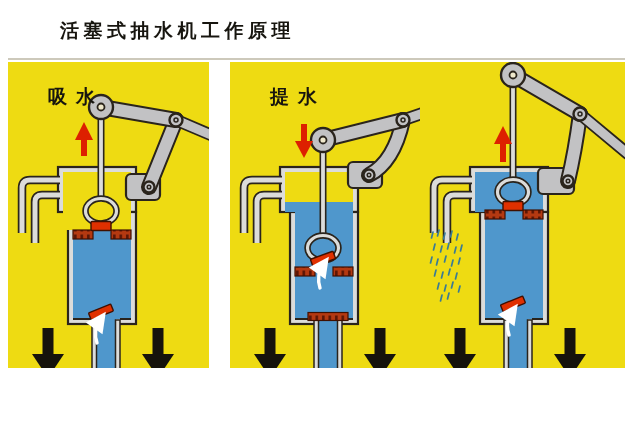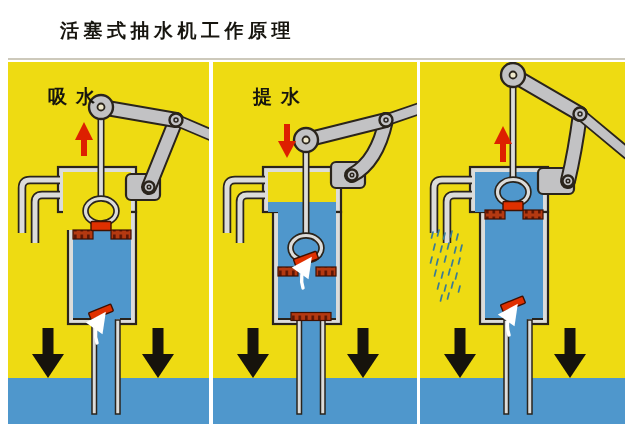--- a/index.html
+++ b/index.html
@@ -1,16 +1,16 @@
 <!DOCTYPE html>
 <html style="--background: #ffffff; --panel_yellow: #eedb12; --water_blue: #4f97cc; --metal_gray: #c2c2c4; --pipe_white: #dcdcda; --outline: #2a241c; --valve_red: #e03000; --arrow_red: #dd2000; --arrow_black: #16130c; --droplet_blue: #3a7b95; --hole_cream: #efe8cc;"><head>
 <meta charset="utf-8">
 <style>
   html,body{margin:0;padding:0;background:var(--background,#fff);}
-  .stage{position:relative;width:625px;height:424px;background:var(--background,#fff);overflow:hidden;
+  .stage{position:relative;width:625px;height:368px;background:var(--background,#fff);overflow:hidden;
          font-family:"Liberation Serif","DejaVu Serif",serif;}
   .title{position:absolute;left:60px;top:18px;font-size:19px;font-weight:bold;color:#17150f;
          letter-spacing:4.5px;white-space:nowrap;}
   .topline{position:absolute;left:8px;top:58px;width:617px;height:2px;background:#cdc9bb;}
   .panel{position:absolute;top:62px;height:362px;}
   .panel svg{display:block;}
   .plabel{position:absolute;left:12px;top:22px;font-size:19px;font-weight:bold;color:#17150f;
           letter-spacing:9px;white-space:nowrap;padding-left:28px;}
   
   .bgY{fill:var(--panel_yellow);}
@@ -107,21 +107,21 @@
           <polygon points="40,316 24,292 56,292"></polygon>
       </g>
       <g class="blkA">
         <rect x="144.5" y="266" width="11" height="27"></rect>
           <polygon points="150,316 134,292 166,292"></polygon>
       </g>
     </svg>
     <div class="plabel">吸水</div>
   </div>
 
-  <div class="panel" style="left:213px;width:204px;">
+  <div class="panel" style="left:230px;width:204px;">
     <svg width="204" height="362" viewBox="0 0 204 362">
       <defs>
         <pattern id="h2" width="6.5" height="9" patternUnits="userSpaceOnUse">
           <rect width="6.5" height="9" fill="#b43911"></rect>
             <rect x="1" y="1.5" width="2.6" height="6" fill="#5a1505"></rect>
         </pattern>
         <marker id="m2" markerWidth="7" markerHeight="7" refX="3.5" refY="3.5" orient="auto">
           <path d="M0.5,0.5 L6.5,3.5 L0.5,6.5 Z" fill="#fff"></path>
         </marker>
       </defs>

